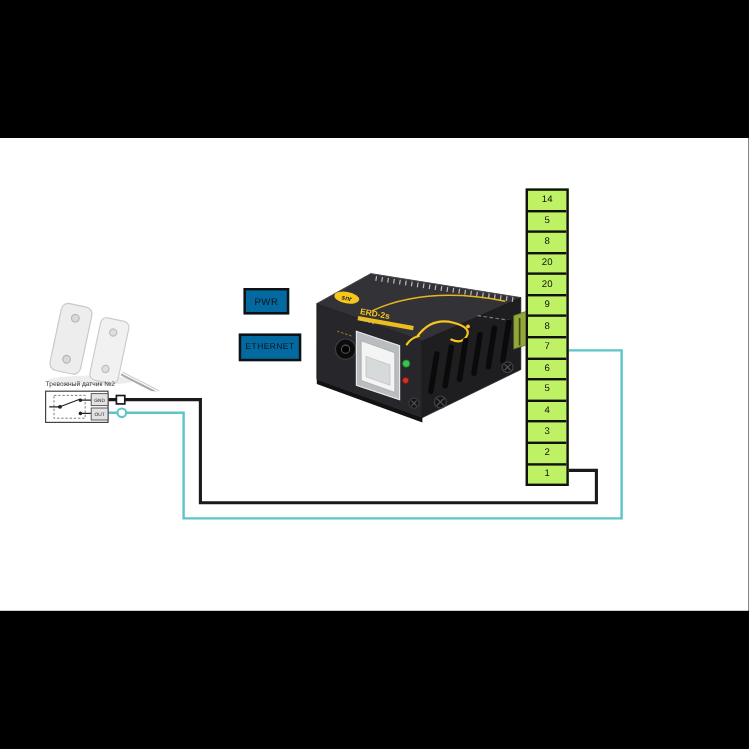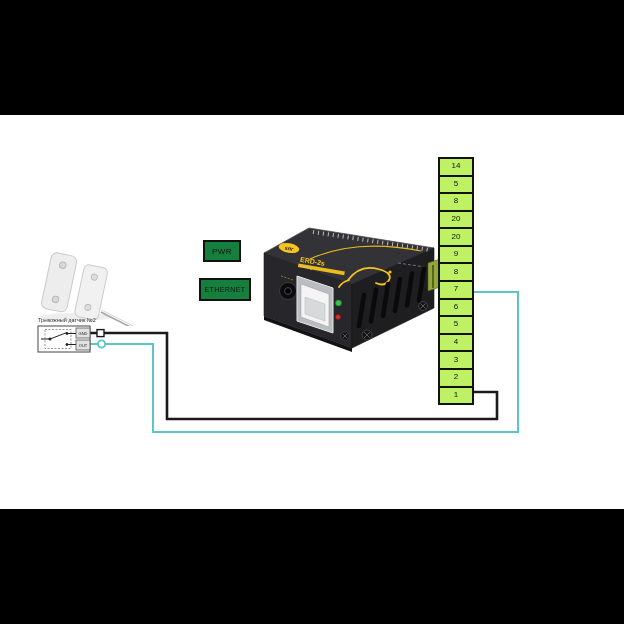--- a/index.html
+++ b/index.html
@@ -1,21 +1,21 @@
 <!DOCTYPE html>
 <html><head>
 <meta charset="utf-8">
 <style>
   html,body{margin:0;padding:0;background:#000;}
   #stage{position:relative;width:624px;height:624px;background:#000;overflow:hidden;
          font-family:"Liberation Sans",sans-serif;}
   #canvas{position:absolute;left:0;top:115px;width:624px;height:394px;background:#ffffff;}
   .abs{position:absolute;}
   
-  .label-box{position:absolute;background:#15803d;border:2px solid #111;display:flex;
+  .label-box{position:absolute;background:#0369a1;border:2px solid #111;display:flex;
              align-items:center;justify-content:center;font-size:8px;color:#111;
              letter-spacing:.4px;}
   
   #tblock{position:absolute;left:438px;top:157px;width:32px;height:244px;
           border:2px solid #111;background:#bef264;display:flex;flex-direction:column;box-sizing:content-box;}
   #tblock .cell{flex:1;border-bottom:2px solid #111;display:flex;align-items:center;
                 justify-content:center;font-size:8px;color:#111;padding-bottom:2px;}
   #tblock .cell:last-child{border-bottom:none;}
   svg{display:block;}
 </style>

